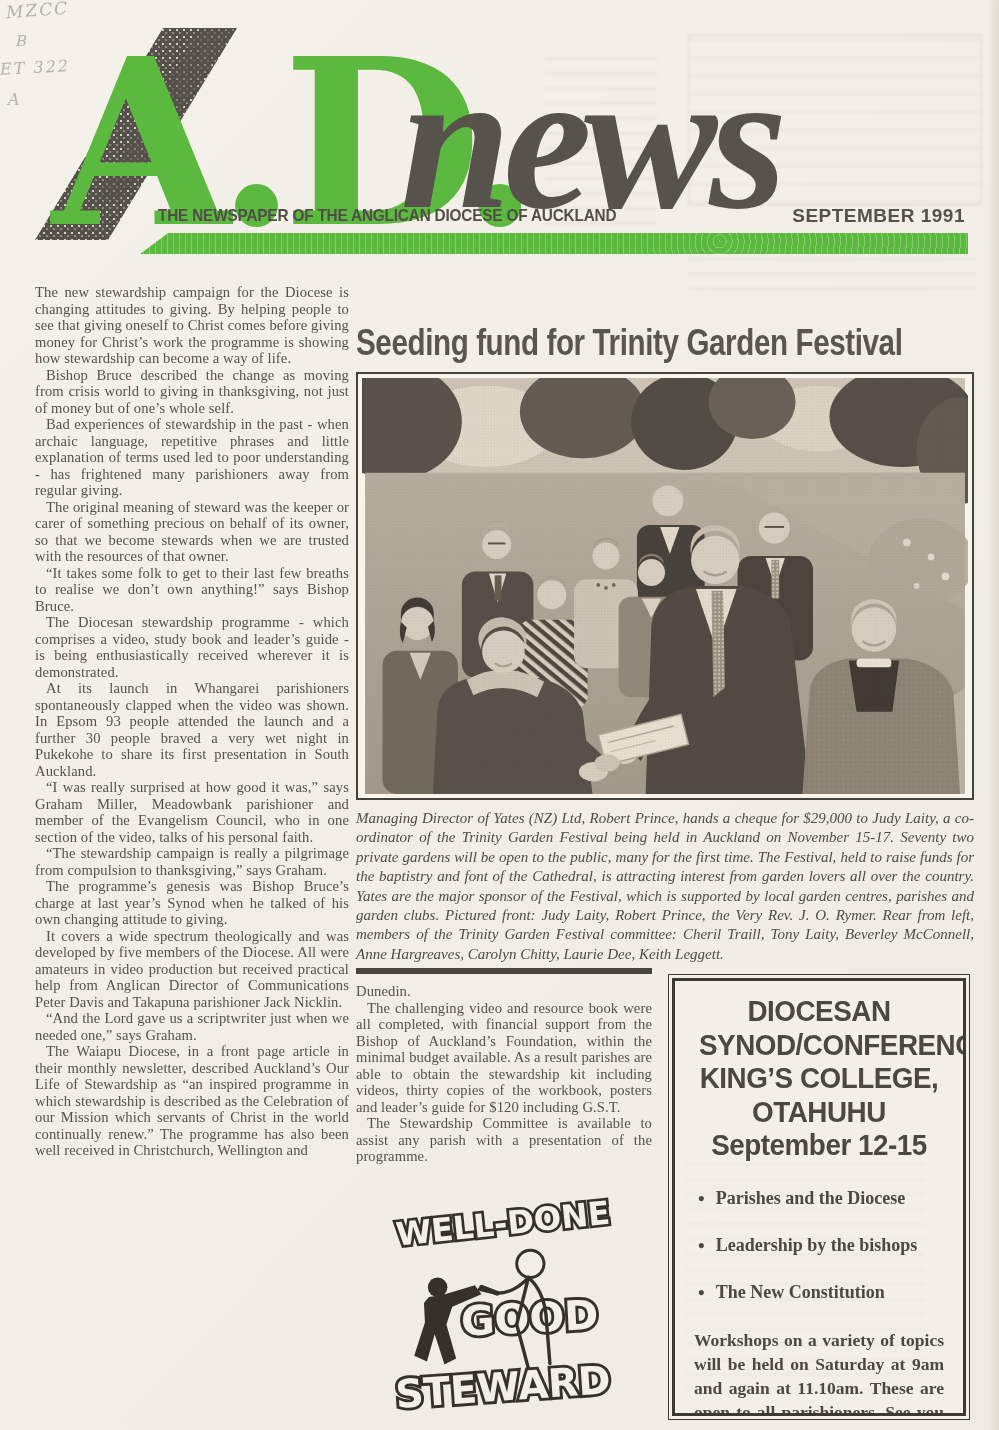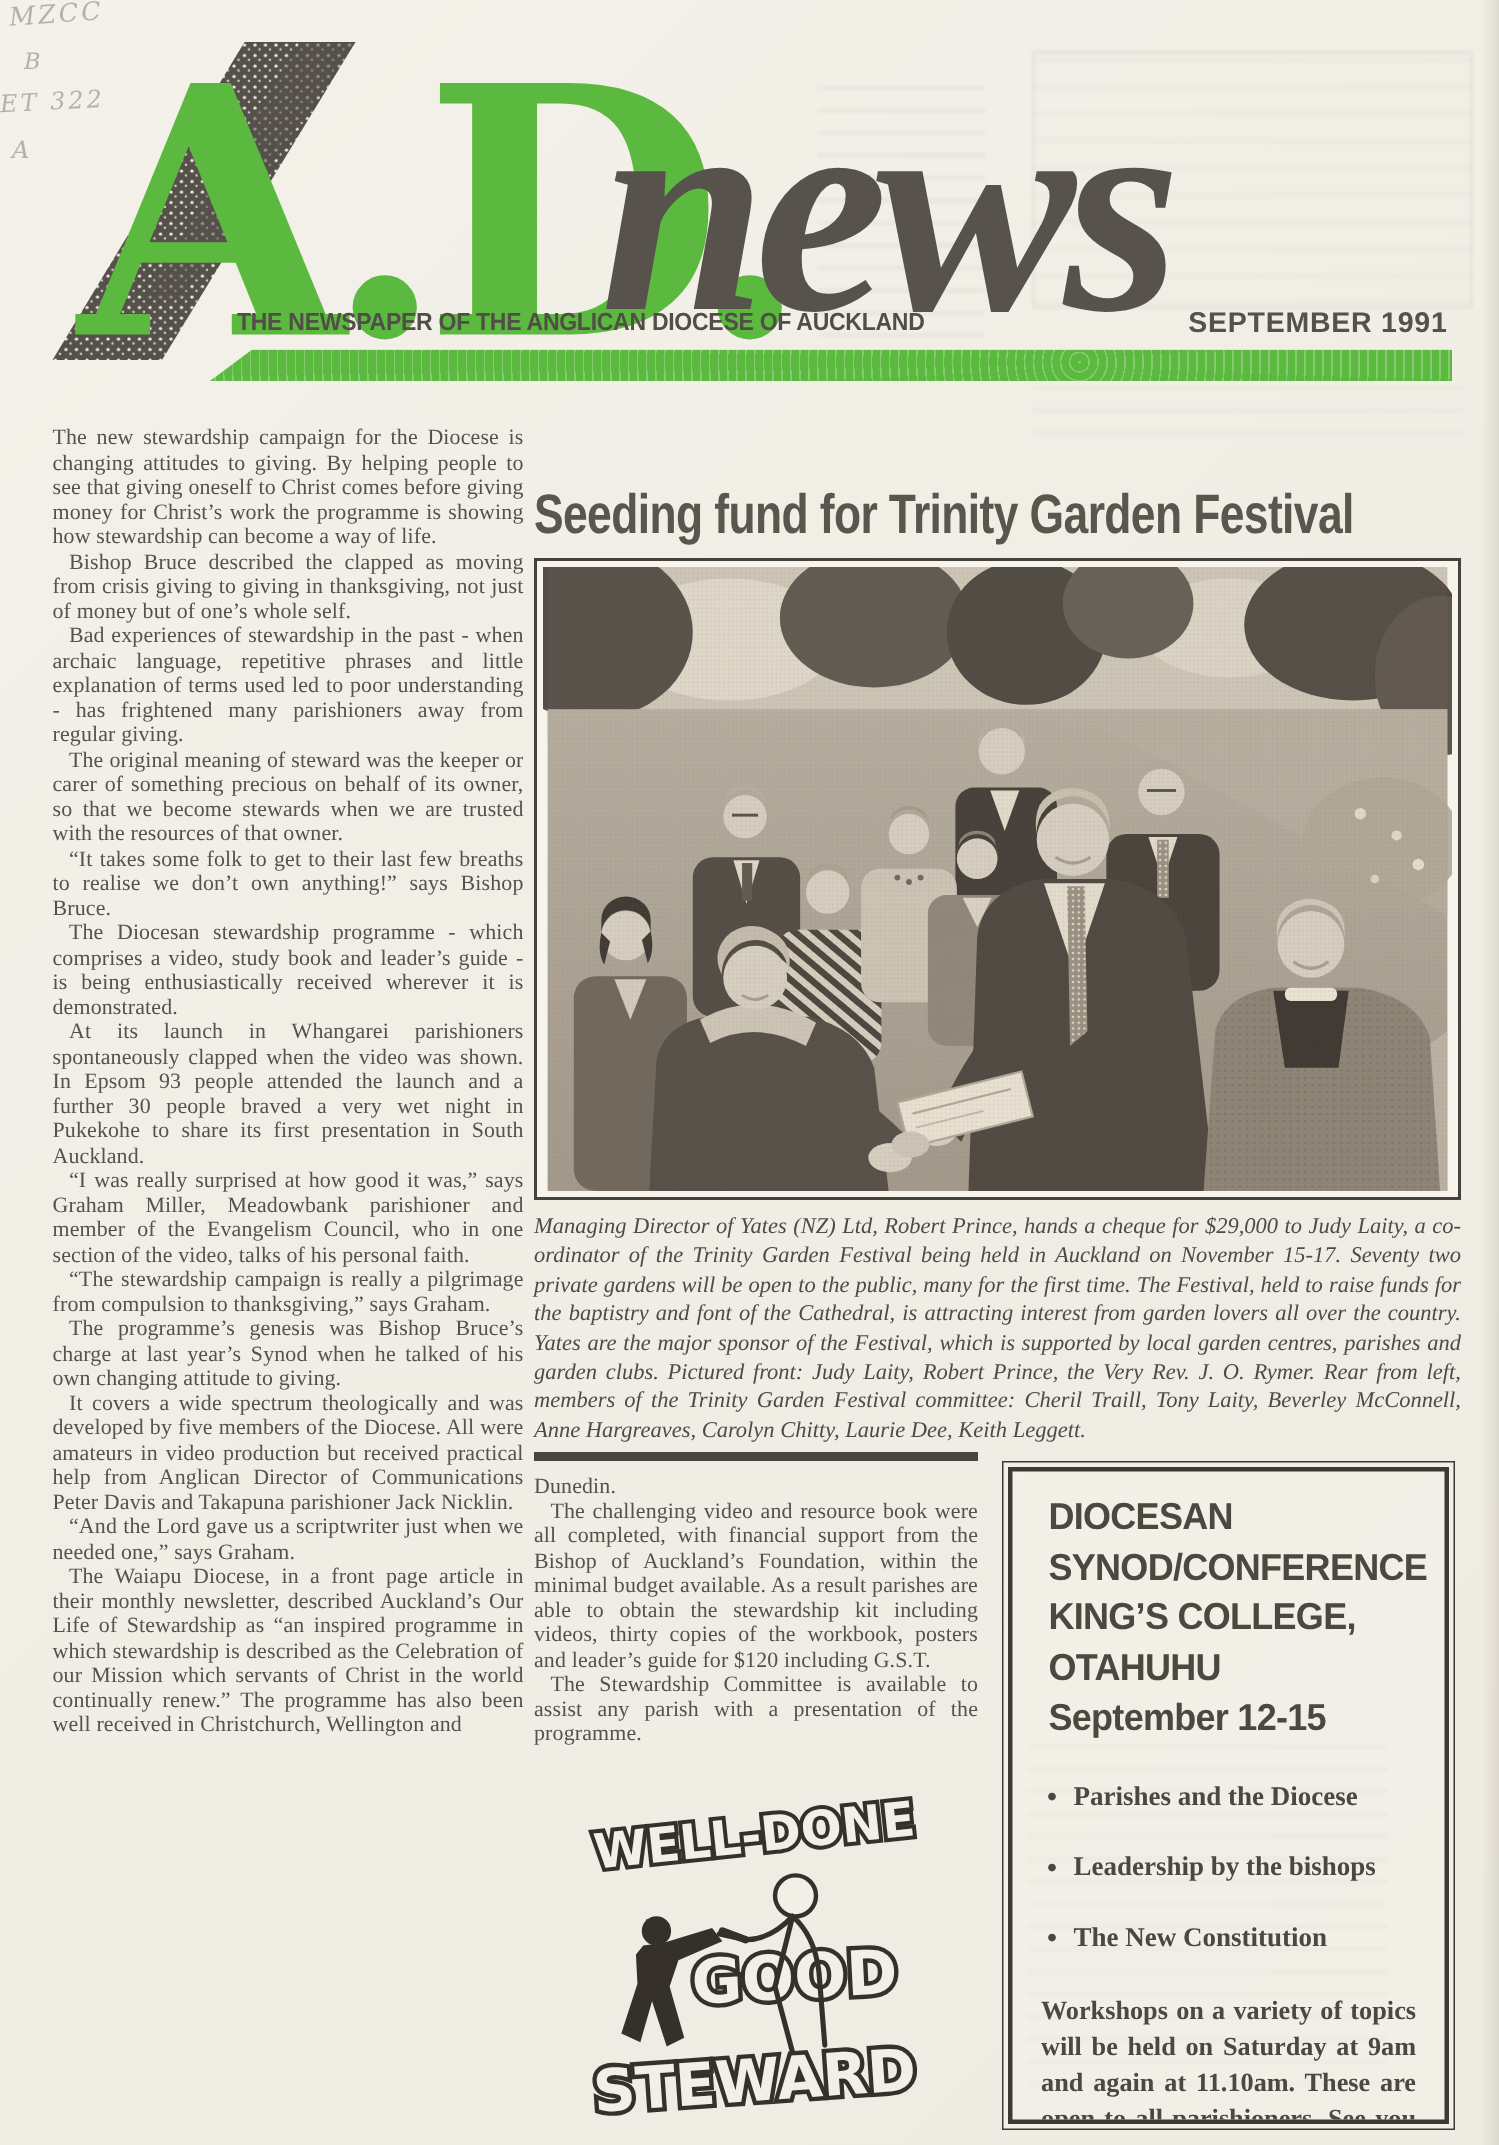--- a/index.html
+++ b/index.html
@@ -54,22 +54,22 @@
   .caption{margin:9px 0 0 0;width:618px;font-style:italic;font-size:15px;line-height:19.4px;
     text-align:justify;color:#4f4a43;}
   .below{position:relative;width:620px;height:470px;}
   .mid-col{position:absolute;left:0;top:0;width:296px;}
   .mid-rule{height:6px;background:#49443d;margin-bottom:9px;}
   .steward-wrap{margin:12px auto 0 auto;width:244px;height:246px;}
   
   .synod-outer{position:absolute;left:312px;top:6px;width:302px;height:446px;
     border:1.5px solid #3e3a33;padding:3px;box-sizing:border-box;background:rgba(244,241,233,.6);}
   .synod-inner{border:3.5px solid #3e3a33;height:100%;box-sizing:border-box;padding:12px 19px 0 19px;position:relative;overflow:hidden;}
-  .synod-title{margin:2px 0 0 0;font-family:"Liberation Sans",sans-serif;
-    font-weight:bold;font-size:25px;line-height:33.5px;letter-spacing:-0.5px;color:#4c4840;}
+  .synod-title{margin:2px 0 0 0;text-align:center;font-family:"Liberation Sans",sans-serif;
+    font-weight:bold;font-size:29px;line-height:33.5px;letter-spacing:-0.5px;color:#4c4840;}
   .synod-title span{display:block;transform:scaleX(.96);}
   .synod-bullets{list-style:none;margin:24px 0 0 0;padding:0 0 0 4px;}
   .synod-bullets li{margin:0 0 25px 0;font-weight:bold;font-size:18px;color:#4c4740;}
   .synod-bullets li::before{content:"\2022";font-size:19px;margin-right:11px;position:relative;top:1px;}
   .synod-workshops{margin:6px 0 0 0;font-weight:bold;font-size:17.5px;line-height:24px;
     text-align:justify;color:#4c4740;}
 </style>
 </head>
 <body>
 
@@ -99,21 +99,21 @@
     <div class="logo-ad">A.D.</div>
     <div class="logo-news">news</div>
     <div class="tagline">THE NEWSPAPER OF THE ANGLICAN DIOCESE OF AUCKLAND</div>
     <div class="issue-date">SEPTEMBER 1991</div>
     <div class="green-bar"></div>
   </header>
 
   <aside class="left-col">
     <div class="bodytext">
       <p>The new stewardship campaign for the Diocese is changing attitudes to giving. By helping people to see that giving oneself to Christ comes before giving money for Christ’s work the programme is showing how stewardship can become a way of life.</p>
-      <p>Bishop Bruce described the clapped as moving from crisis giving to giving in thanksgiving, not just of money but of one’s whole self.</p>
+      <p>Bishop Bruce described the change as moving from crisis world to giving in thanksgiving, not just of money but of one’s whole self.</p>
       <p>Bad experiences of stewardship in the past - when archaic language, repetitive phrases and little explanation of terms used led to poor understanding - has frightened many parishioners away from regular giving.</p>
       <p>The original meaning of steward was the keeper or carer of something precious on behalf of its owner, so that we become stewards when we are trusted with the resources of that owner.</p>
       <p>“It takes some folk to get to their last few breaths to realise we don’t own anything!” says Bishop Bruce.</p>
       <p>The Diocesan stewardship programme - which comprises a video, study book and leader’s guide - is being enthusiastically received wherever it is demonstrated.</p>
       <p>At its launch in Whangarei parishioners spontaneously clapped when the video was shown. In Epsom 93 people attended the launch and a further 30 people braved a very wet night in Pukekohe to share its first presentation in South Auckland.</p>
       <p>“I was really surprised at how good it was,” says Graham Miller, Meadowbank parishioner and member of the Evangelism Council, who in one section of the video, talks of his personal faith.</p>
       <p>“The stewardship campaign is really a pilgrimage from compulsion to thanksgiving,” says Graham.</p>
       <p>The programme’s genesis was Bishop Bruce’s charge at last year’s Synod when he talked of his own changing attitude to giving.</p>
       <p>It covers a wide spectrum theologically and was developed by five members of the Diocese. All were amateurs in video production but received practical help from Anglican Director of Communications Peter Davis and Takapuna parishioner Jack Nicklin.</p>
       <p>“And the Lord gave us a scriptwriter just when we needed one,” says Graham.</p>

